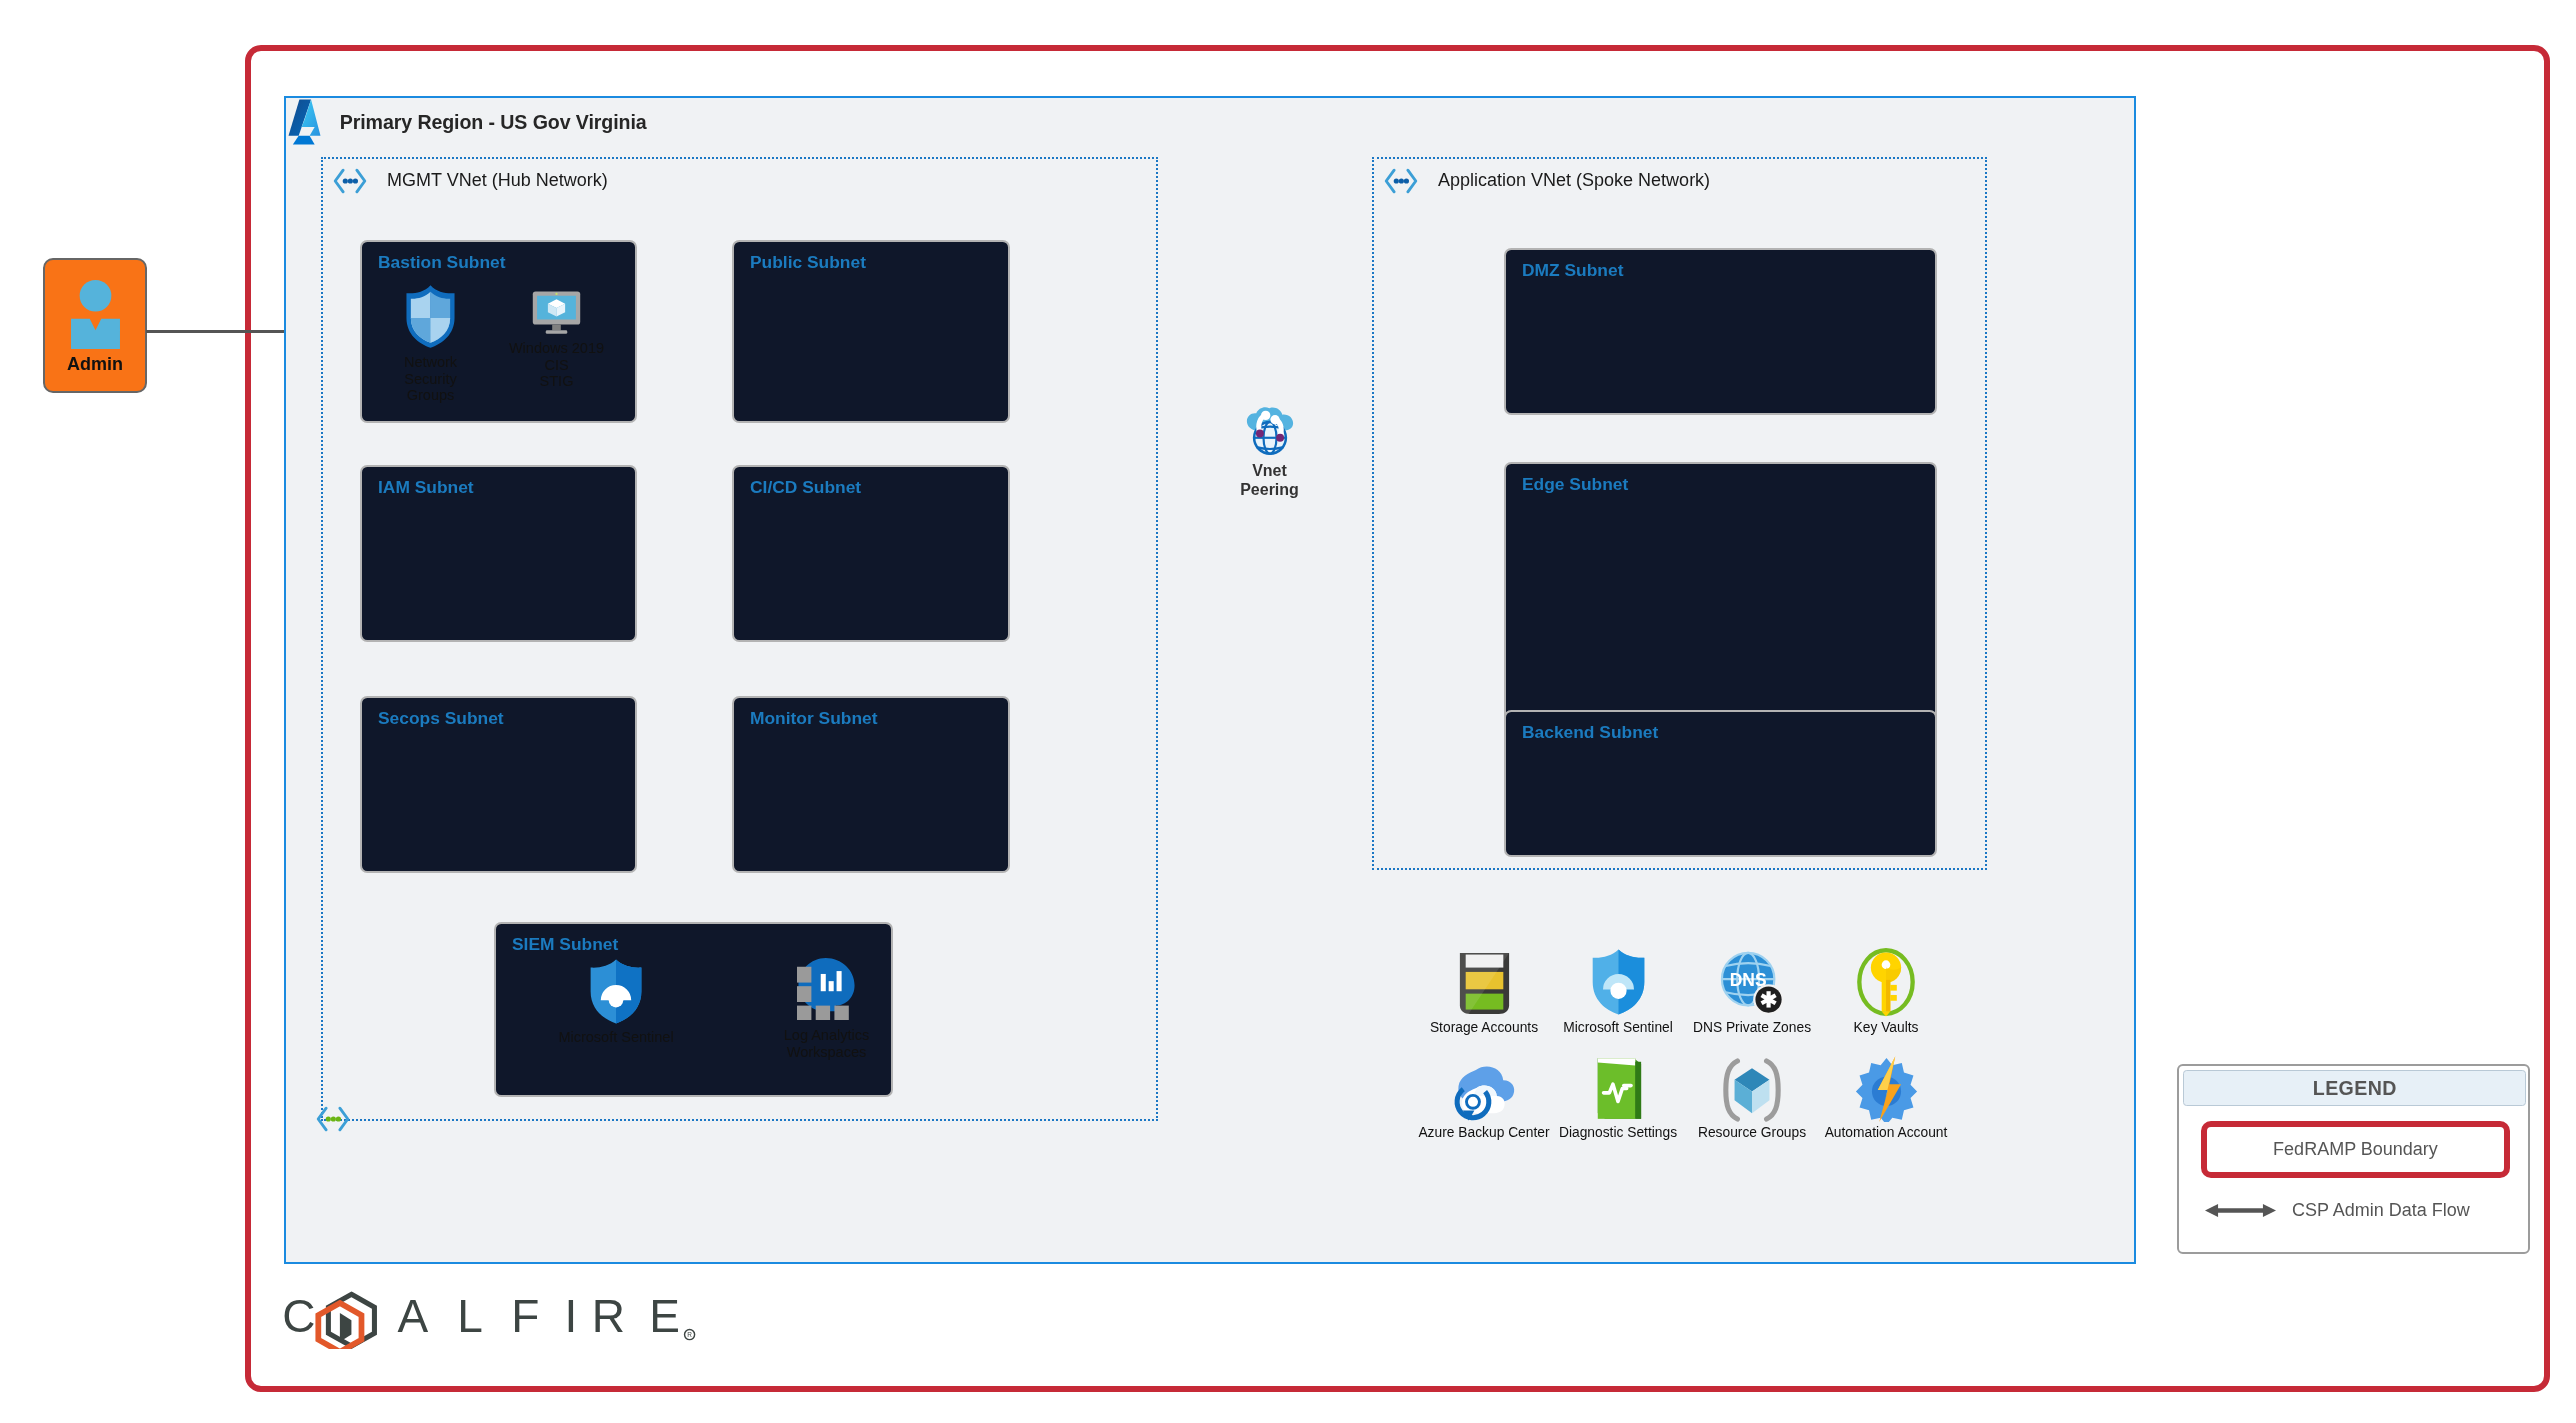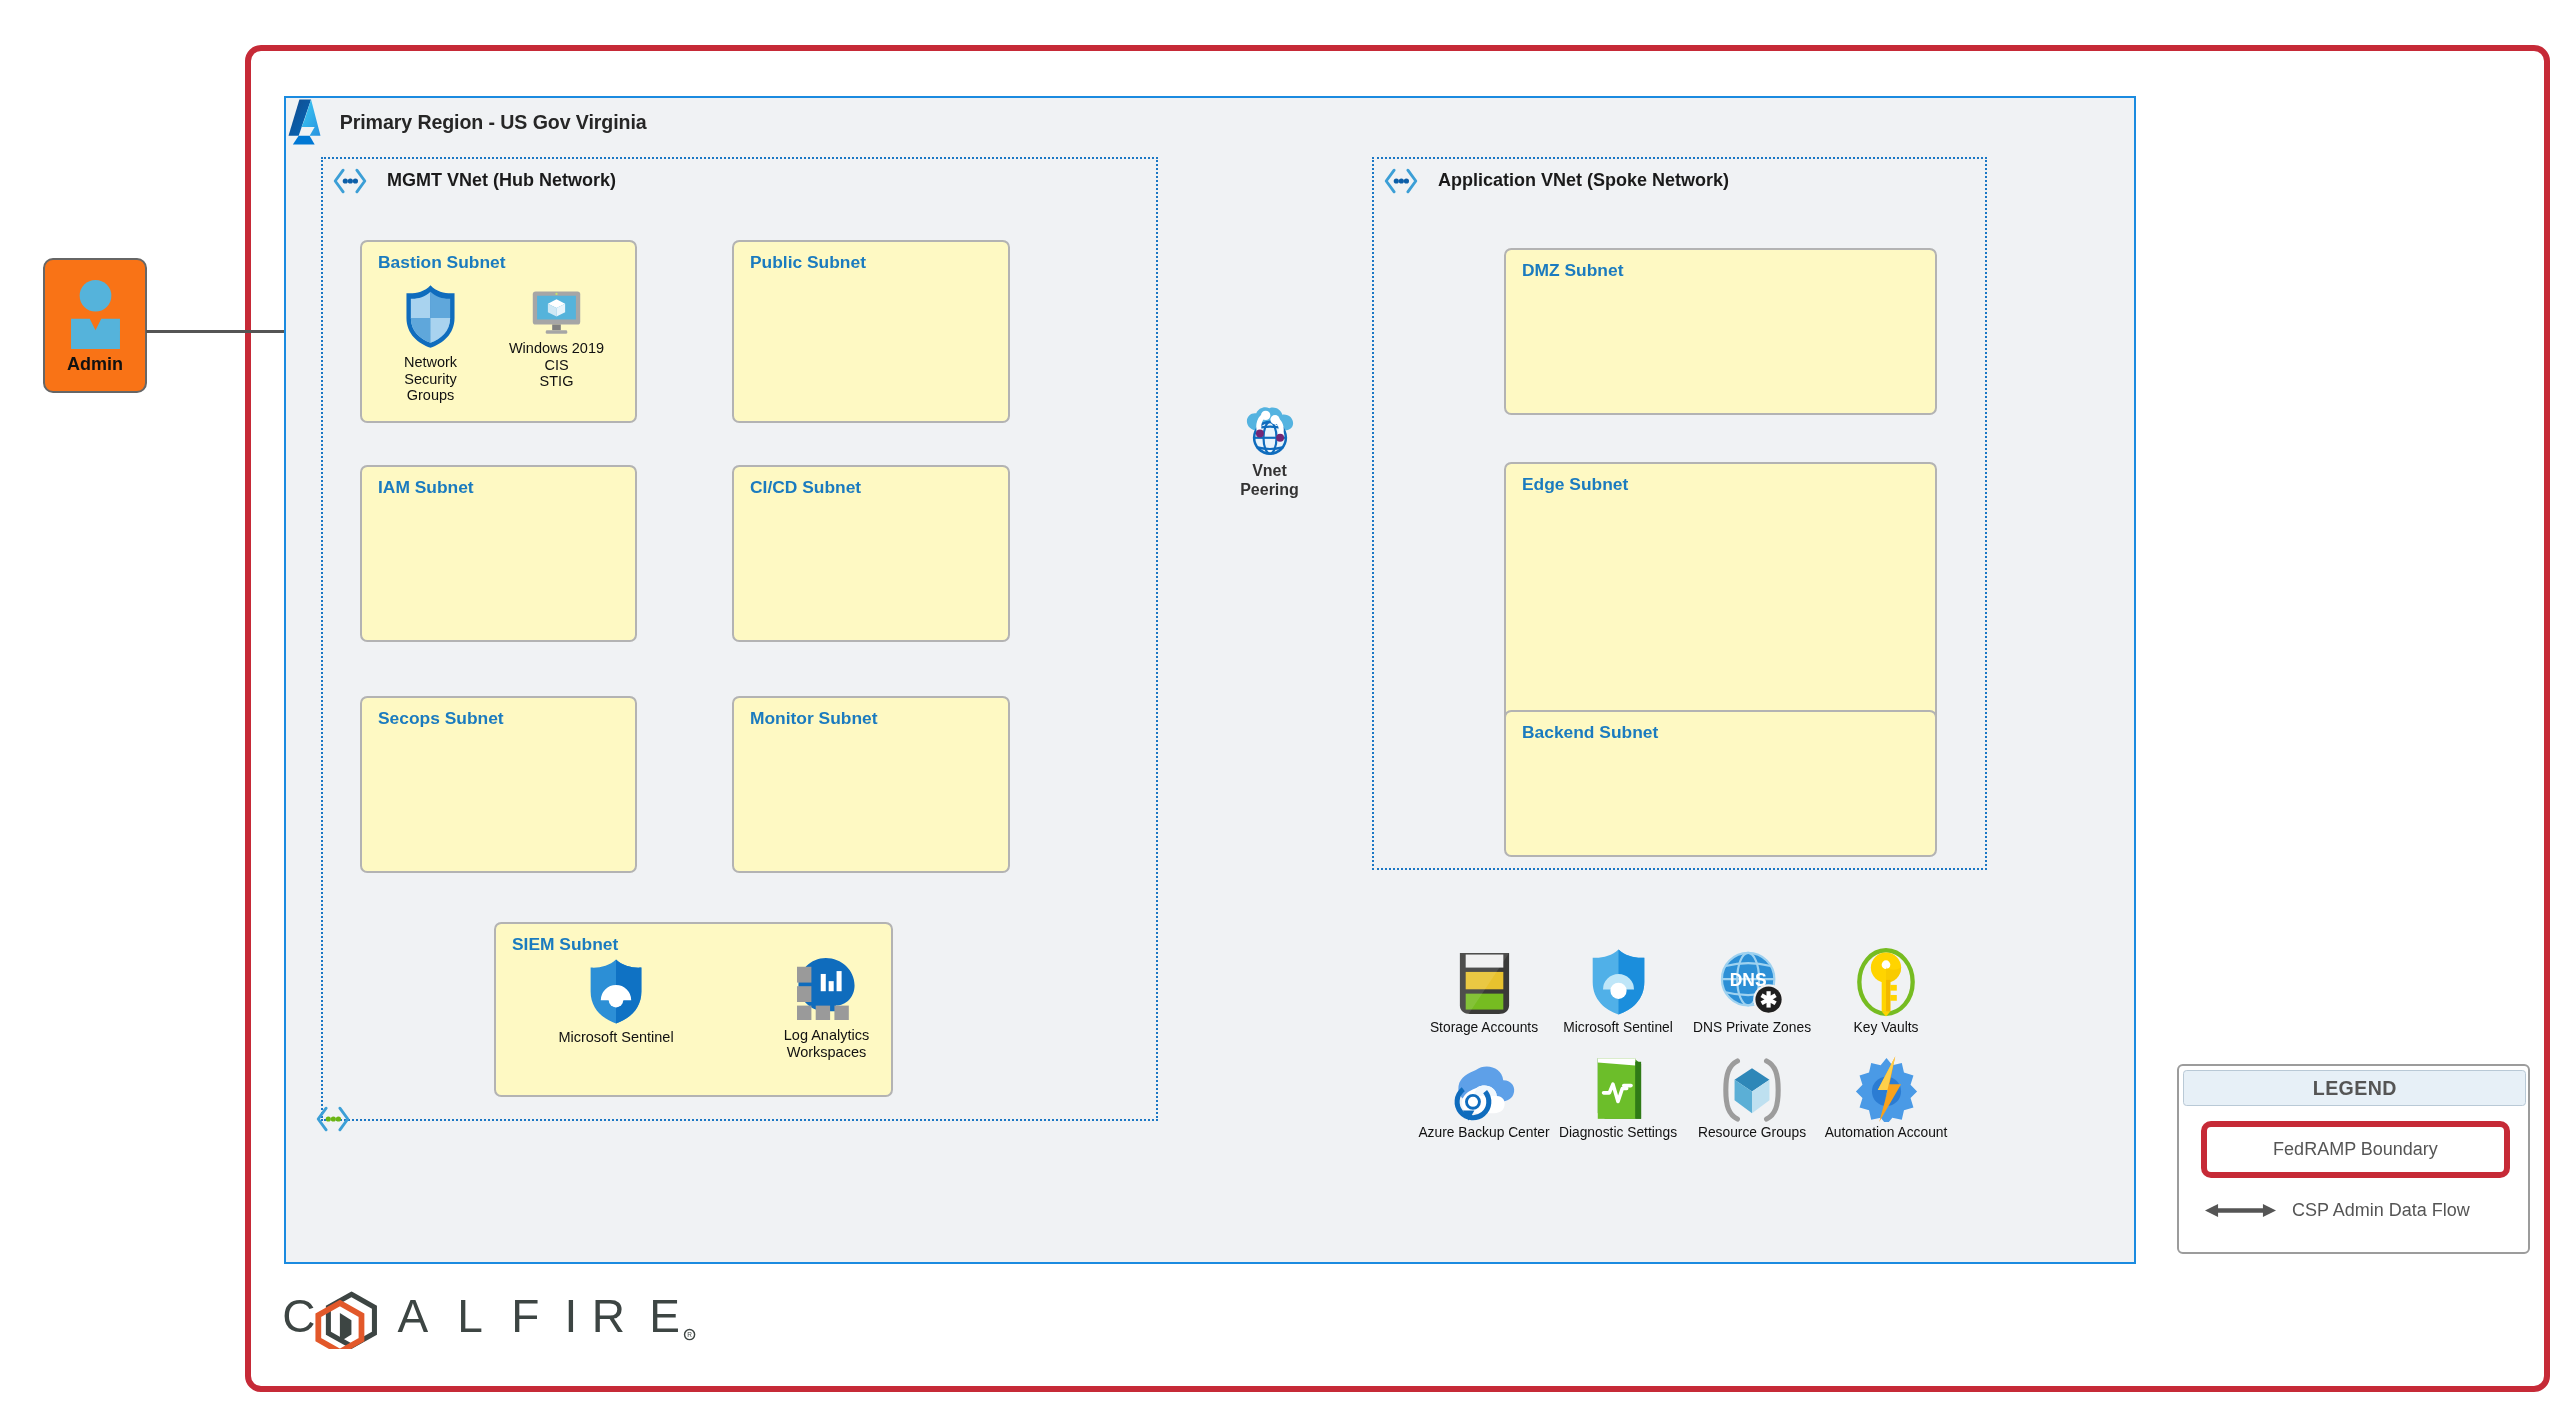--- a/index.html
+++ b/index.html
@@ -34,27 +34,27 @@
     position:absolute;
     border:2.9px dotted #1B77C4;
     background:transparent;
   }
   .vnet-hub{ left:321px; top:157px; width:837px; height:964px; }
   .vnet-spoke{ left:1372px; top:157px; width:615px; height:713px; }
 
   .vnet-head{ position:absolute; left:10px; top:8.7px; display:flex; align-items:center; }
   .vnet-icon{ width:34px; height:26px; display:block; }
   .vnet-label{
-    margin-left:20px; font-size:18px; font-weight:bold; color:#1A1A1A; white-space:nowrap;
+    margin-left:20px; font-size:18px; font-weight:normal; color:#1A1A1A; white-space:nowrap;
   }
   .vnet-corner-icon{ position:absolute; left:-7.2px; bottom:-13px; width:34px; height:26px; }
 
   
   .subnet{
-    position:absolute; background:#fef9c3;
+    position:absolute; background:#0f172a;
     border:2.2px solid #B3B3B3; border-radius:7.2px;
   }
   .subnet-title{
     position:absolute; left:16px; top:10px;
     font-size:17.4px; font-weight:bold; color:#1B7BBF; white-space:nowrap;
   }
 
   
   .sn-bastion { left:360px;  top:240px;  width:277px; height:183px; }
   .sn-public  { left:732px; top:240px;  width:278px; height:183px; }

